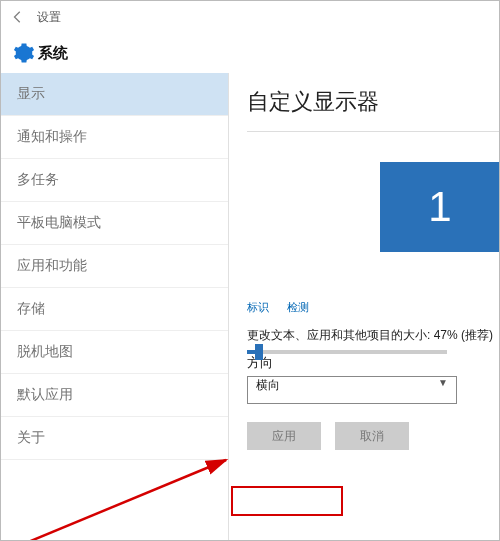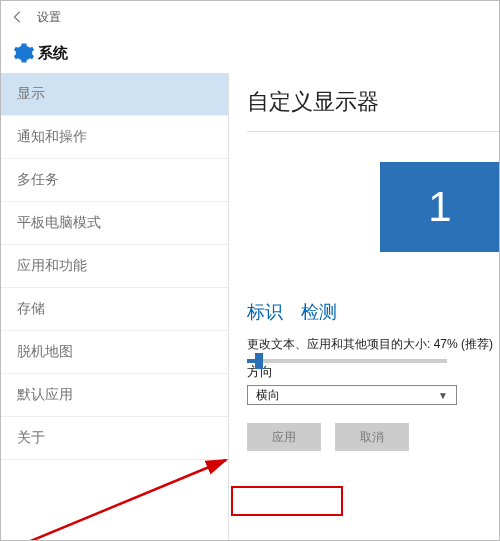--- a/index.html
+++ b/index.html
@@ -11,28 +11,28 @@
 .gear svg { display: block; }
 .header-title { font-size: 15px; font-weight: 600; color: #111; }
 .body { display: flex; height: calc(100% - 72px); }
 .sidebar { width: 228px; border-right: 1px solid #e0e0e0; overflow-y: auto; }
 .sidebar-item { padding: 12px 16px; font-size: 14px; color: #737373; cursor: pointer; border-bottom: 1px solid #eee; }
 .sidebar-item.active { background: #cfe2f3; }
 .content { flex: 1; padding: 14px 0 10px 18px; overflow: visible; position: relative; }
 .content h1 { font-size: 22px; font-weight: 400; color: #222; margin-bottom: 14px; }
 .monitor-area { border-top: 1px solid #ddd; padding-top: 30px; display: flex; justify-content: flex-end; }
 .monitor-tile { width: 120px; height: 90px; background: #2a71b8; color: #fff; display: flex; align-items: center; justify-content: center; font-size: 42px; font-weight: 300; margin-right: -1px; }
-.link-row { margin-top: 48px; display: flex; gap: 18px; font-size: 18px; }
+.link-row { margin-top: 48px; display: flex; gap: 18px; font-size: 11px; }
 .link-row span { color: #0066b4; cursor: pointer; }
 .scale-label { margin-top: 12px; font-size: 12px; color: #222; }
 .slider-track { margin-top: 6px; height: 4px; background: #ccc; width: 200px; position: relative; }
 .slider-fill { position: absolute; left: 0; top: 0; height: 4px; background: #2a71b8; width: 14px; }
 .slider-thumb { position: absolute; left: 8px; top: -6px; width: 8px; height: 16px; background: #2a71b8; }
 .field-label { font-size: 13px; color: #222; }
-.select-box { margin-top: 4px; width: 210px; height: 20px; border: 1px solid #888; display: flex; align-items: center; justify-content: space-between; padding: 0 8px; font-size: 12px; color: #222; cursor: pointer; background: #fff; }
+.select-box { margin-top: 4px; width: 210px; height: 28px; border: 1px solid #888; display: flex; justify-content: space-between; padding: 0 8px; font-size: 12px; color: #222; cursor: pointer; background: #fff; }
 .select-box .chev { color: #555; font-size: 10px; }
 .btn-row { margin-top: 18px; display: flex; gap: 14px; }
 .btn-row button { width: 74px; height: 28px; border: none; background: #ccc; color: #777; font-size: 12px; cursor: not-allowed; }
 .adv-link { margin-top: 16px; font-size: 13px; color: #0066b4; cursor: pointer; display: inline-block; padding: 6px 10px; }
 .highlight-box { position: absolute; border: 2px solid #d40000; width: 112px; height: 30px; bottom: 24px; left: 230px; pointer-events: none; }
 .arrow-overlay { position: absolute; bottom: 0; left: 0; pointer-events: none; }
 </style>
 </head>
 <body>
 

